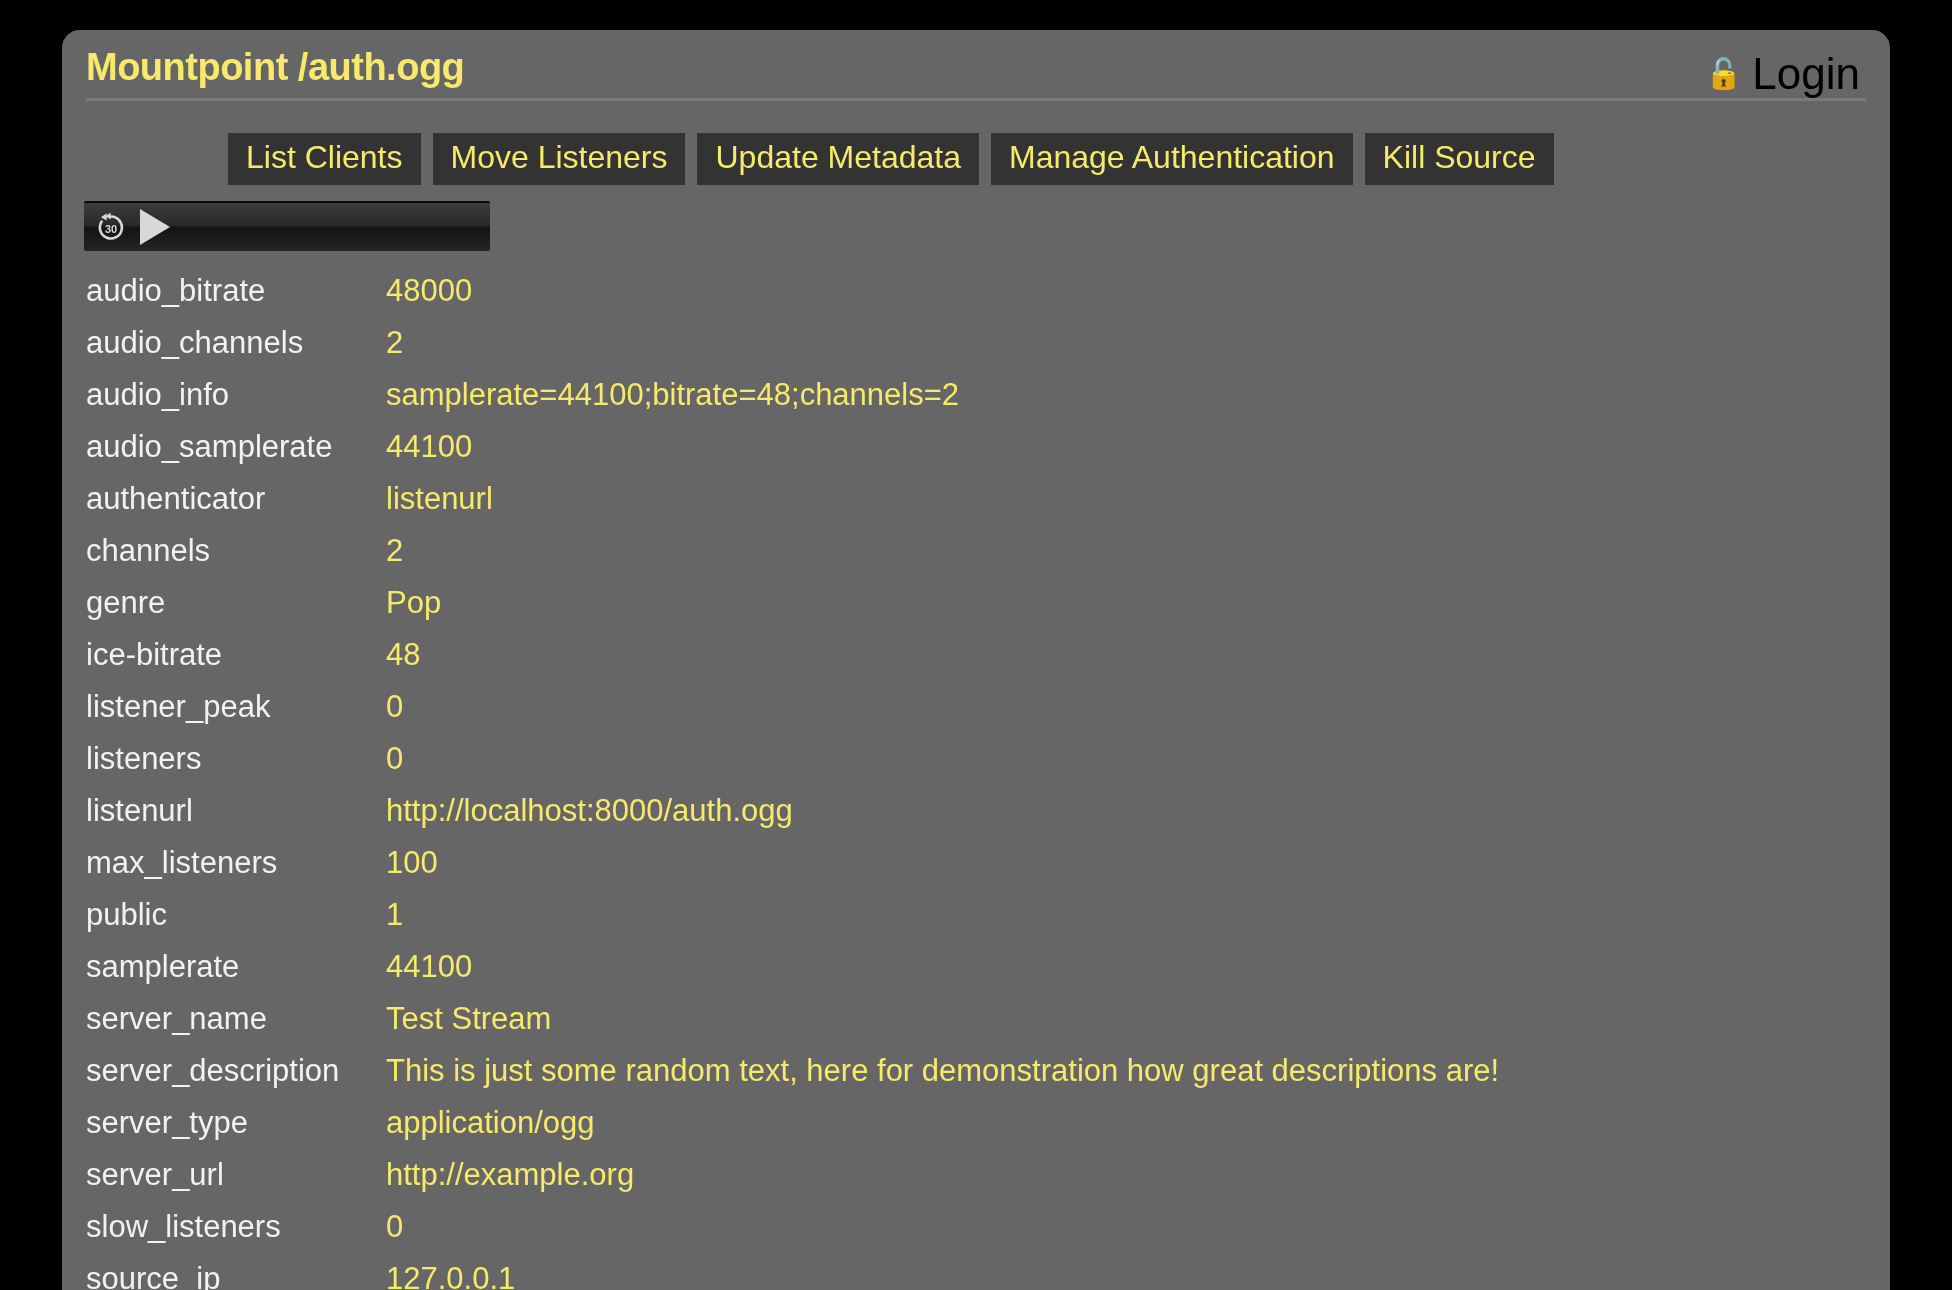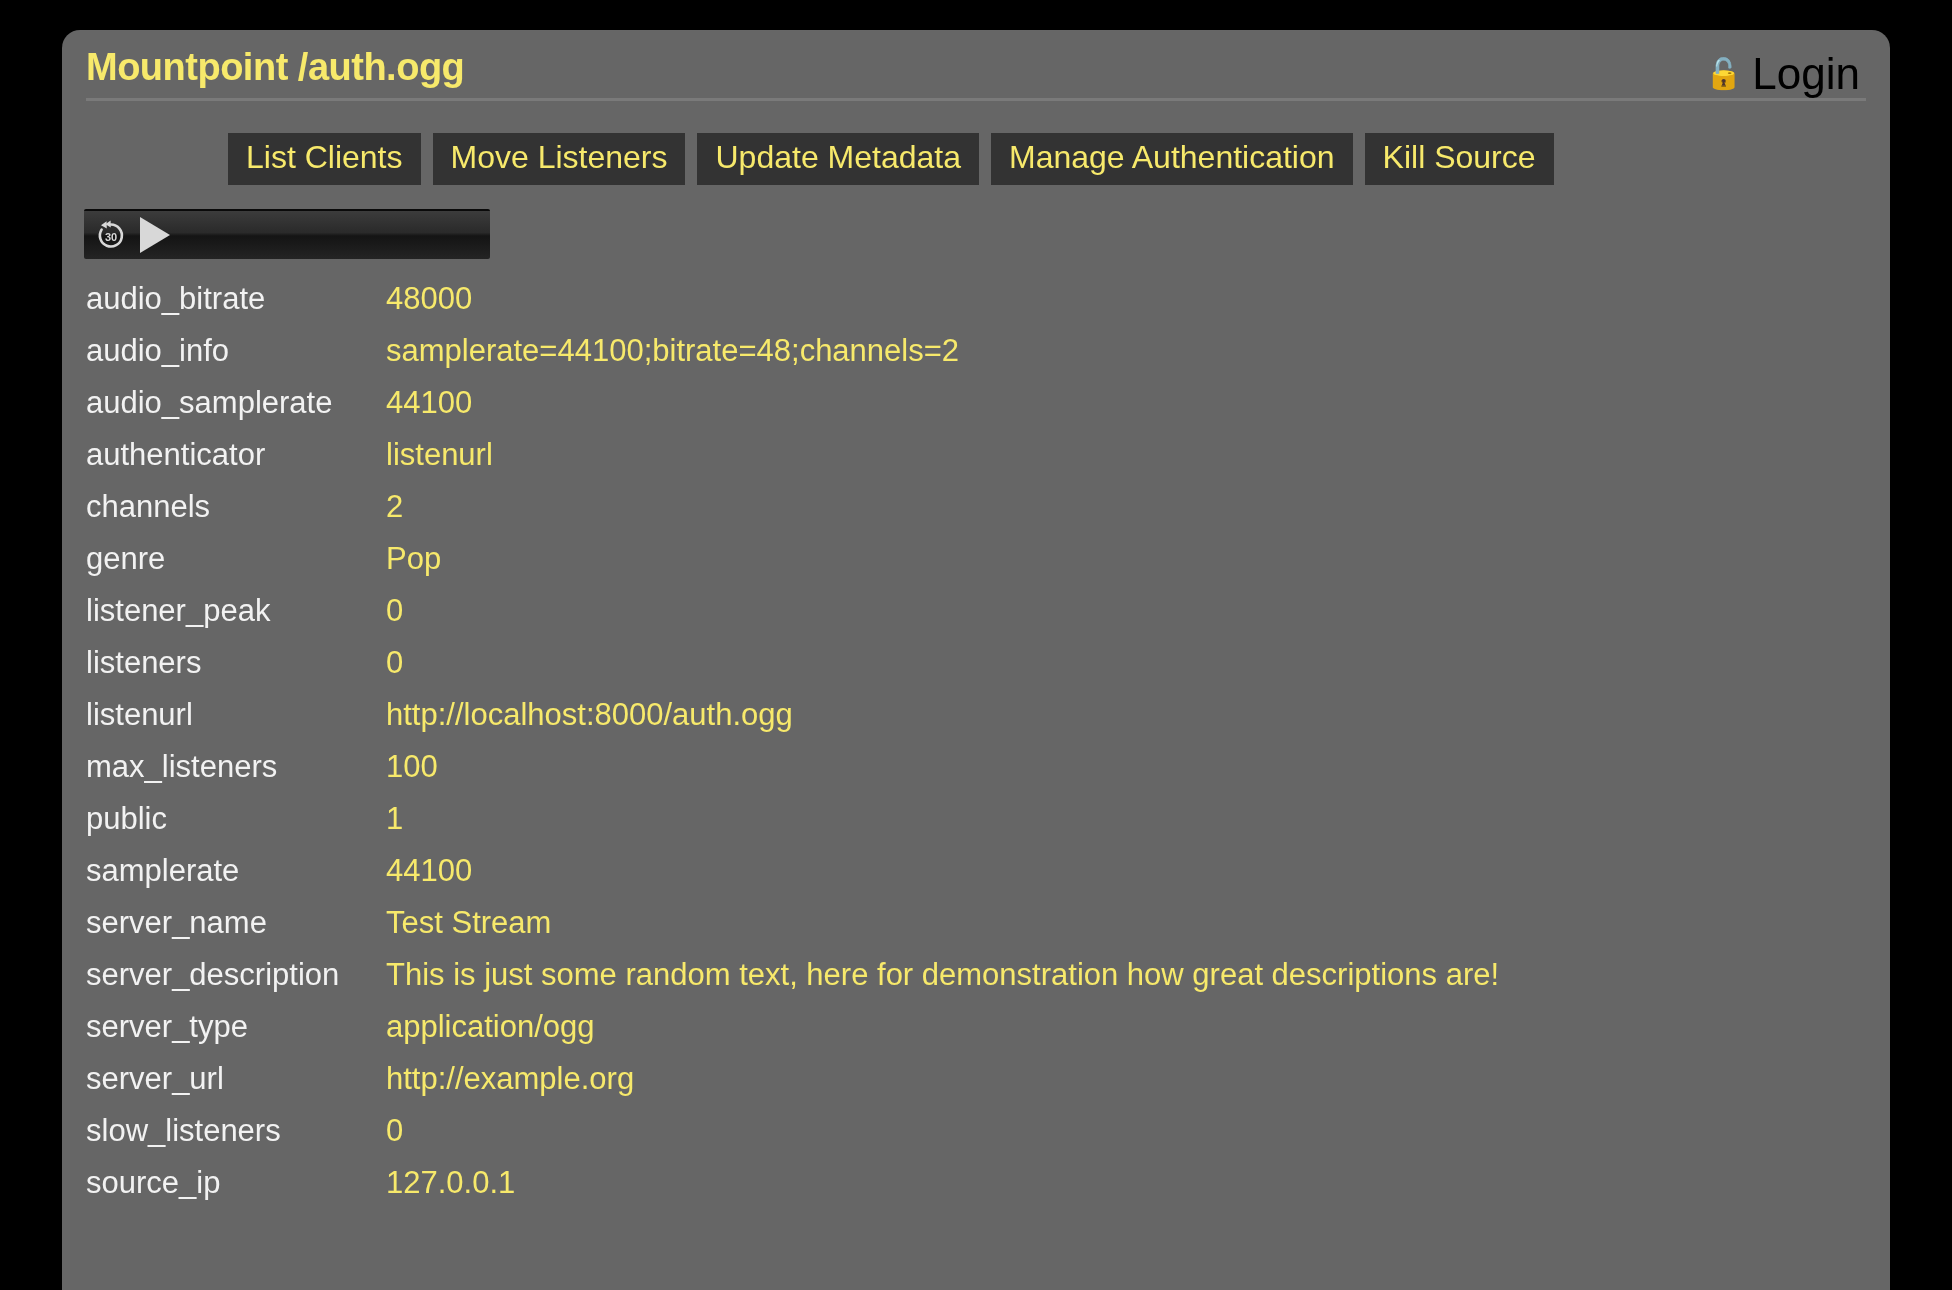--- a/index.html
+++ b/index.html
@@ -93,21 +93,21 @@
     white-space: nowrap;
     text-decoration: none;
     display: inline-block;
     border: none;
     font-family: "Liberation Sans", sans-serif;
     cursor: pointer;
   }
 
   
   #audio-player {
-    margin-top: 24px;
+    margin-top: 16px;
     margin-left: 22px;
     width: 406px;
     height: 50px;
     background: linear-gradient(to bottom, #3c3c3c 0%, #2a2a2a 45%, #141414 52%, #242424 100%);
     border-top: 2px solid #0a0a0a;
     border-radius: 2px;
     display: flex;
     align-items: center;
     padding-left: 10px;
     box-sizing: border-box;
@@ -184,40 +184,48 @@
       <div id="play-icon"></div>
     </div>
 
     <table id="stats-table">
       <tbody id="stats-body">
           <tr>
             <td class="stat-label">audio_bitrate</td>
             <td class="stat-value">48000</td>
           </tr>
           <tr>
+            <td class="stat-label">audio_channels</td>
+            <td class="stat-value">2</td>
+          </tr>
+          <tr>
             <td class="stat-label">audio_info</td>
             <td class="stat-value">samplerate=44100;bitrate=48;channels=2</td>
           </tr>
           <tr>
             <td class="stat-label">audio_samplerate</td>
             <td class="stat-value">44100</td>
           </tr>
           <tr>
             <td class="stat-label">authenticator</td>
             <td class="stat-value">listenurl</td>
           </tr>
           <tr>
             <td class="stat-label">channels</td>
             <td class="stat-value">2</td>
           </tr>
           <tr>
             <td class="stat-label">genre</td>
             <td class="stat-value">Pop</td>
           </tr>
           <tr>
+            <td class="stat-label">ice-bitrate</td>
+            <td class="stat-value">48</td>
+          </tr>
+          <tr>
             <td class="stat-label">listener_peak</td>
             <td class="stat-value">0</td>
           </tr>
           <tr>
             <td class="stat-label">listeners</td>
             <td class="stat-value">0</td>
           </tr>
           <tr>
             <td class="stat-label">listenurl</td>
             <td class="stat-value">http://localhost:8000/auth.ogg</td>

